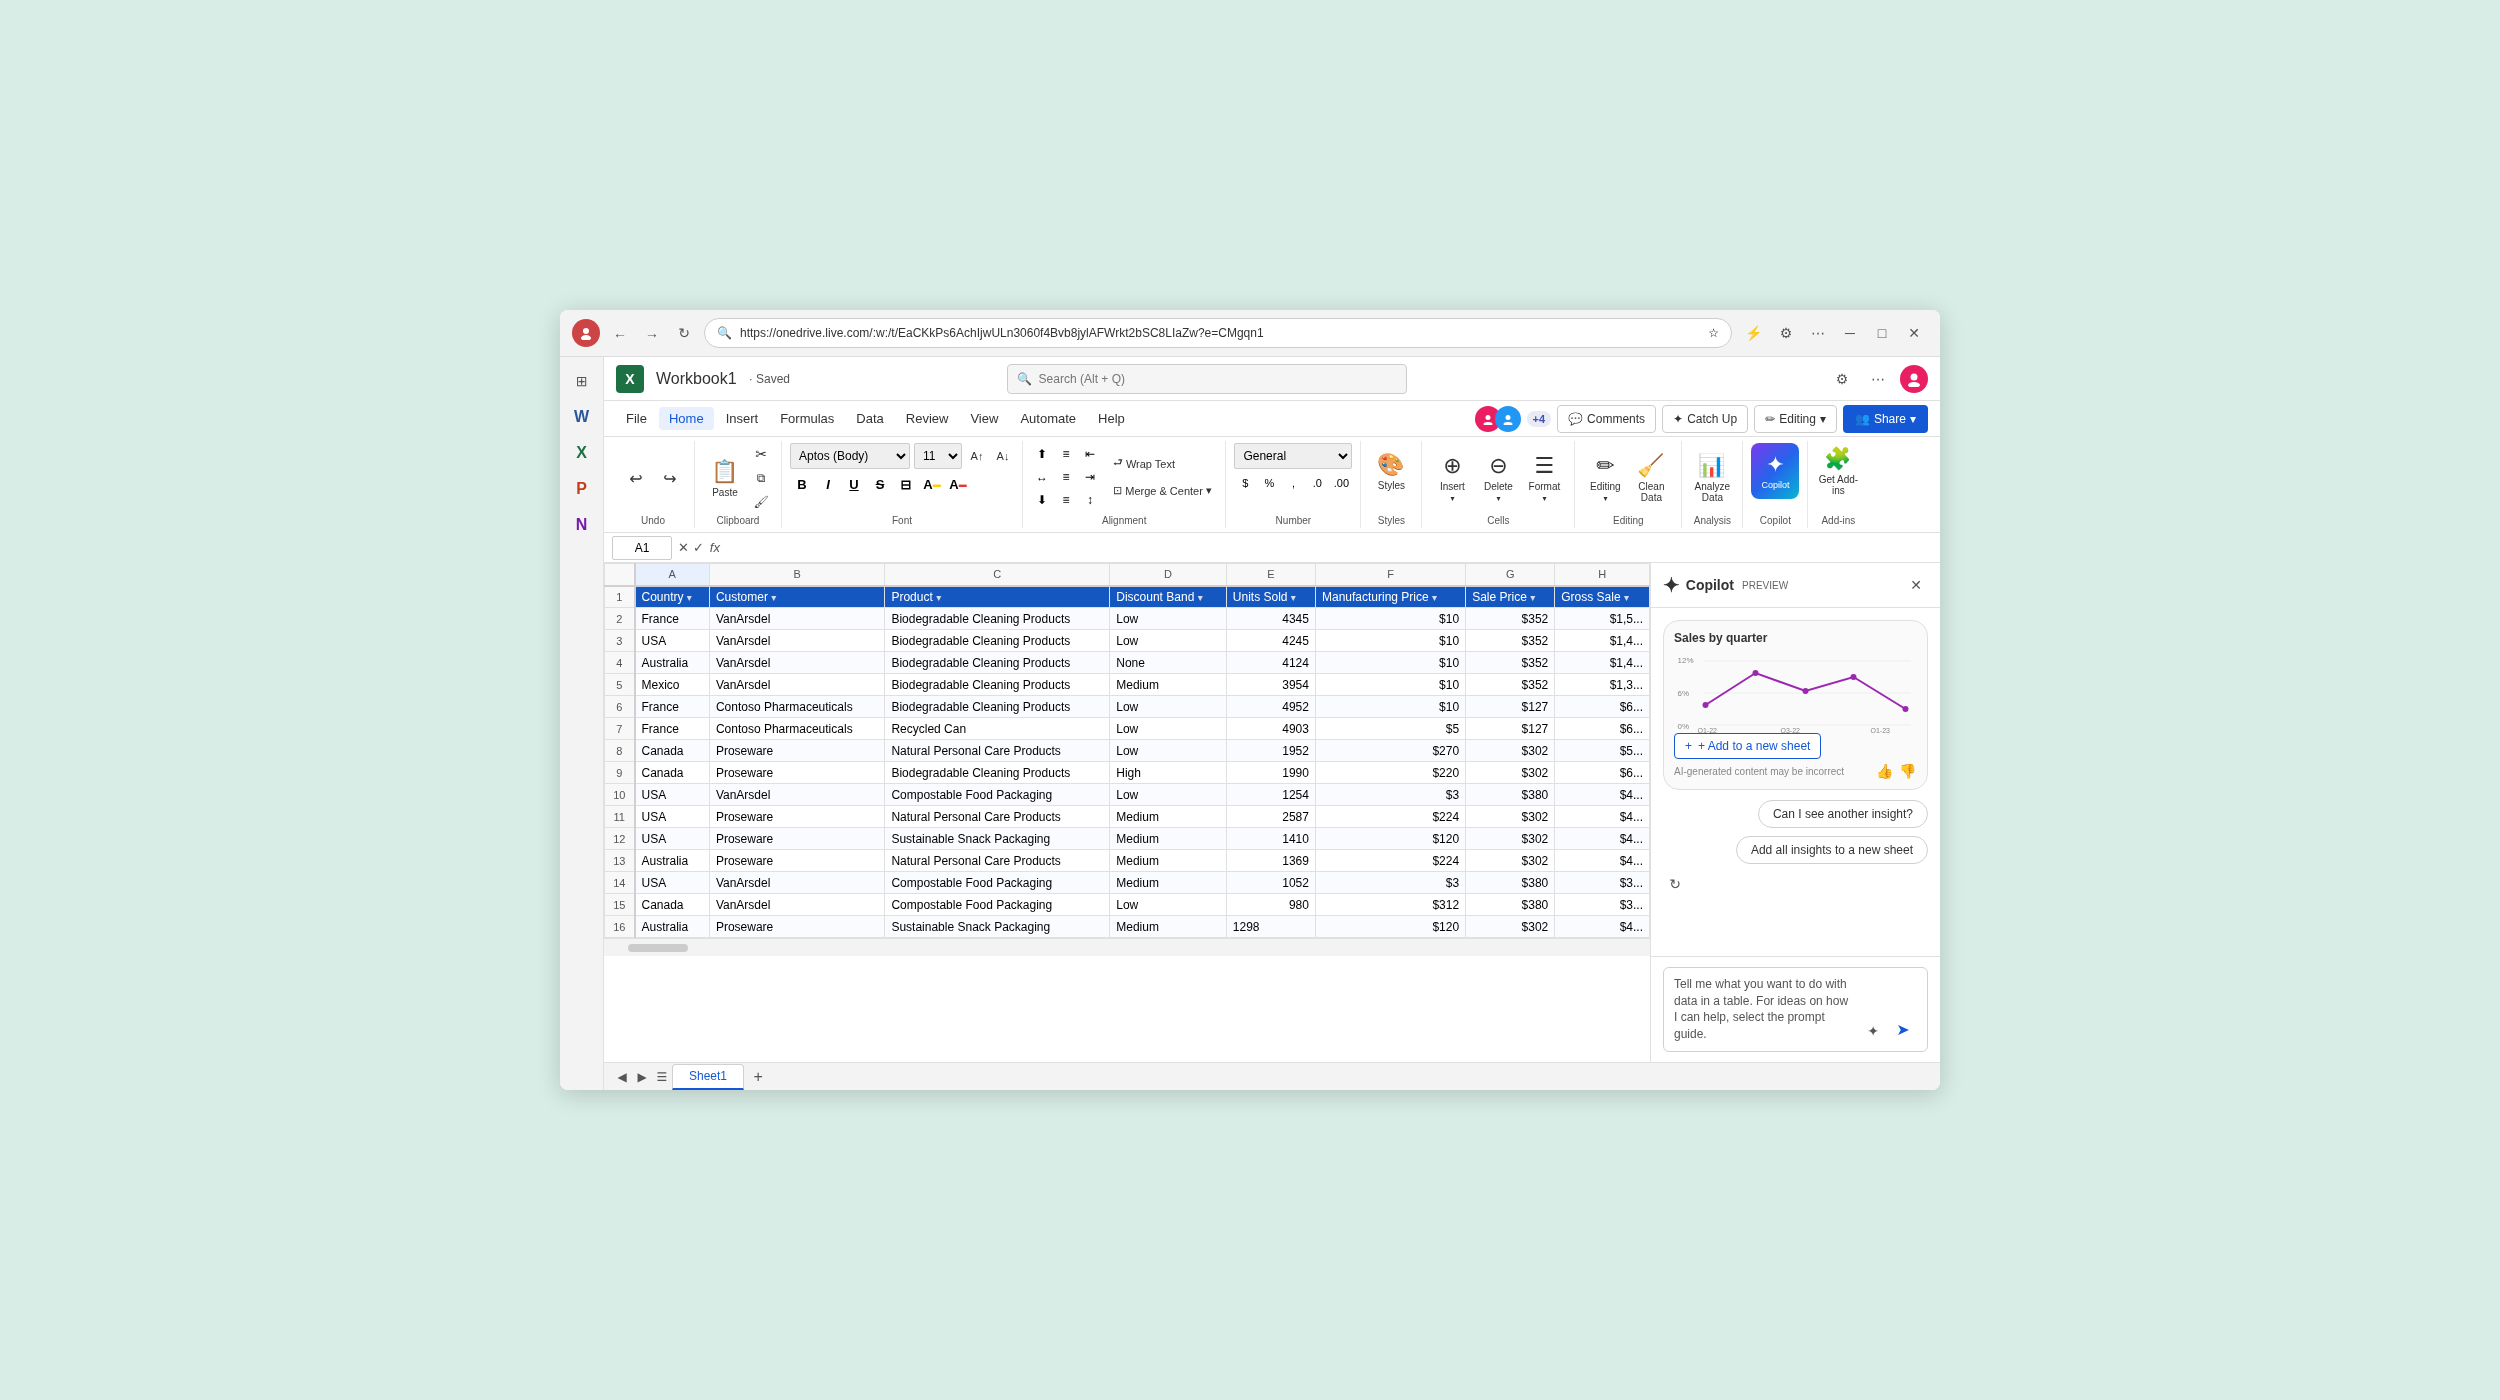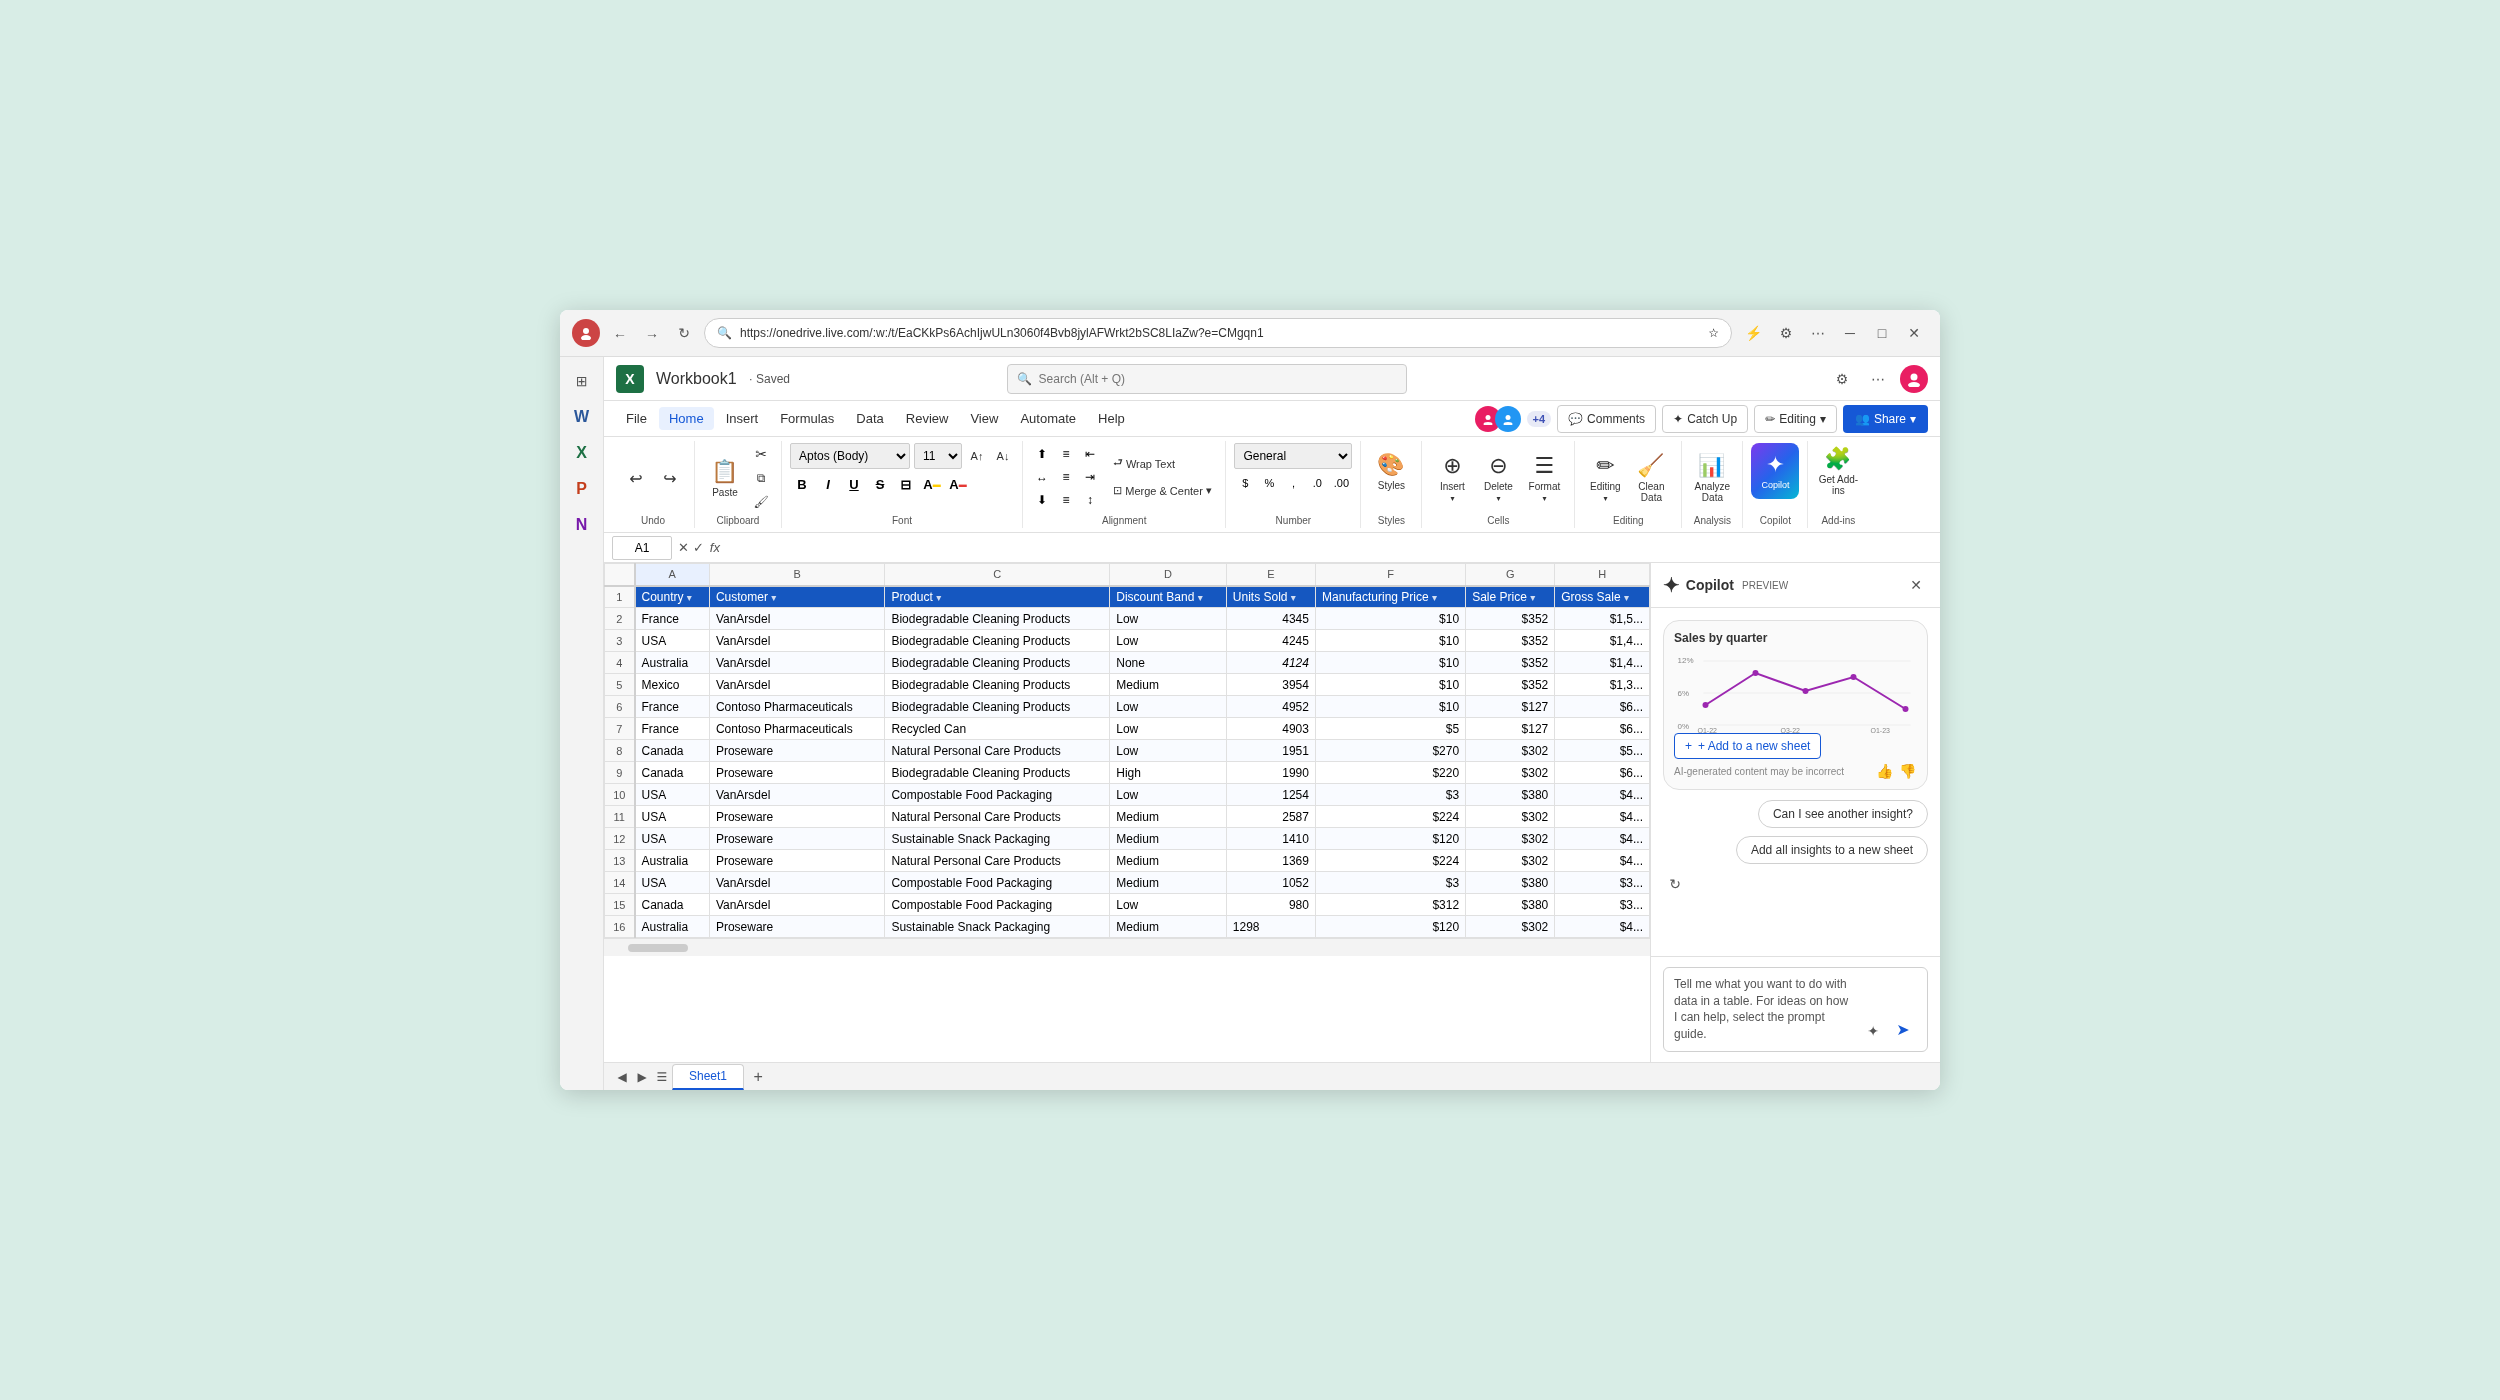--- a/index.html
+++ b/index.html
@@ -811,21 +811,21 @@
                   <td style="text-align: right;">$10</td>
                   <td style="text-align: right;">$352</td>
                   <td style="text-align: right;">$1,4...</td>
                 </tr>
                 <tr class="alt-row">
                   <td class="row-header">4</td>
                   <td>Australia</td>
                   <td>VanArsdel</td>
                   <td>Biodegradable Cleaning Products</td>
                   <td>None</td>
-                  <td style="text-align: right; font-style: italic;">4124</td>
+                  <td style="text-align: right;">4124</td>
                   <td style="text-align: right;">$10</td>
                   <td style="text-align: right;">$352</td>
                   <td style="text-align: right;">$1,4...</td>
                 </tr>
                 <tr>
                   <td class="row-header">5</td>
                   <td>Mexico</td>
                   <td>VanArsdel</td>
                   <td>Biodegradable Cleaning Products</td>
                   <td>Medium</td>
@@ -855,21 +855,21 @@
                   <td style="text-align: right;">$5</td>
                   <td style="text-align: right;">$127</td>
                   <td style="text-align: right;">$6...</td>
                 </tr>
                 <tr class="alt-row">
                   <td class="row-header">8</td>
                   <td>Canada</td>
                   <td>Proseware</td>
                   <td>Natural Personal Care Products</td>
                   <td>Low</td>
-                  <td style="text-align: right;">1951</td>
+                  <td style="text-align: right;">1952</td>
                   <td style="text-align: right;">$270</td>
                   <td style="text-align: right;">$302</td>
                   <td style="text-align: right;">$5...</td>
                 </tr>
                 <tr>
                   <td class="row-header">9</td>
                   <td>Canada</td>
                   <td>Proseware</td>
                   <td>Biodegradable Cleaning Products</td>
                   <td>High</td>

